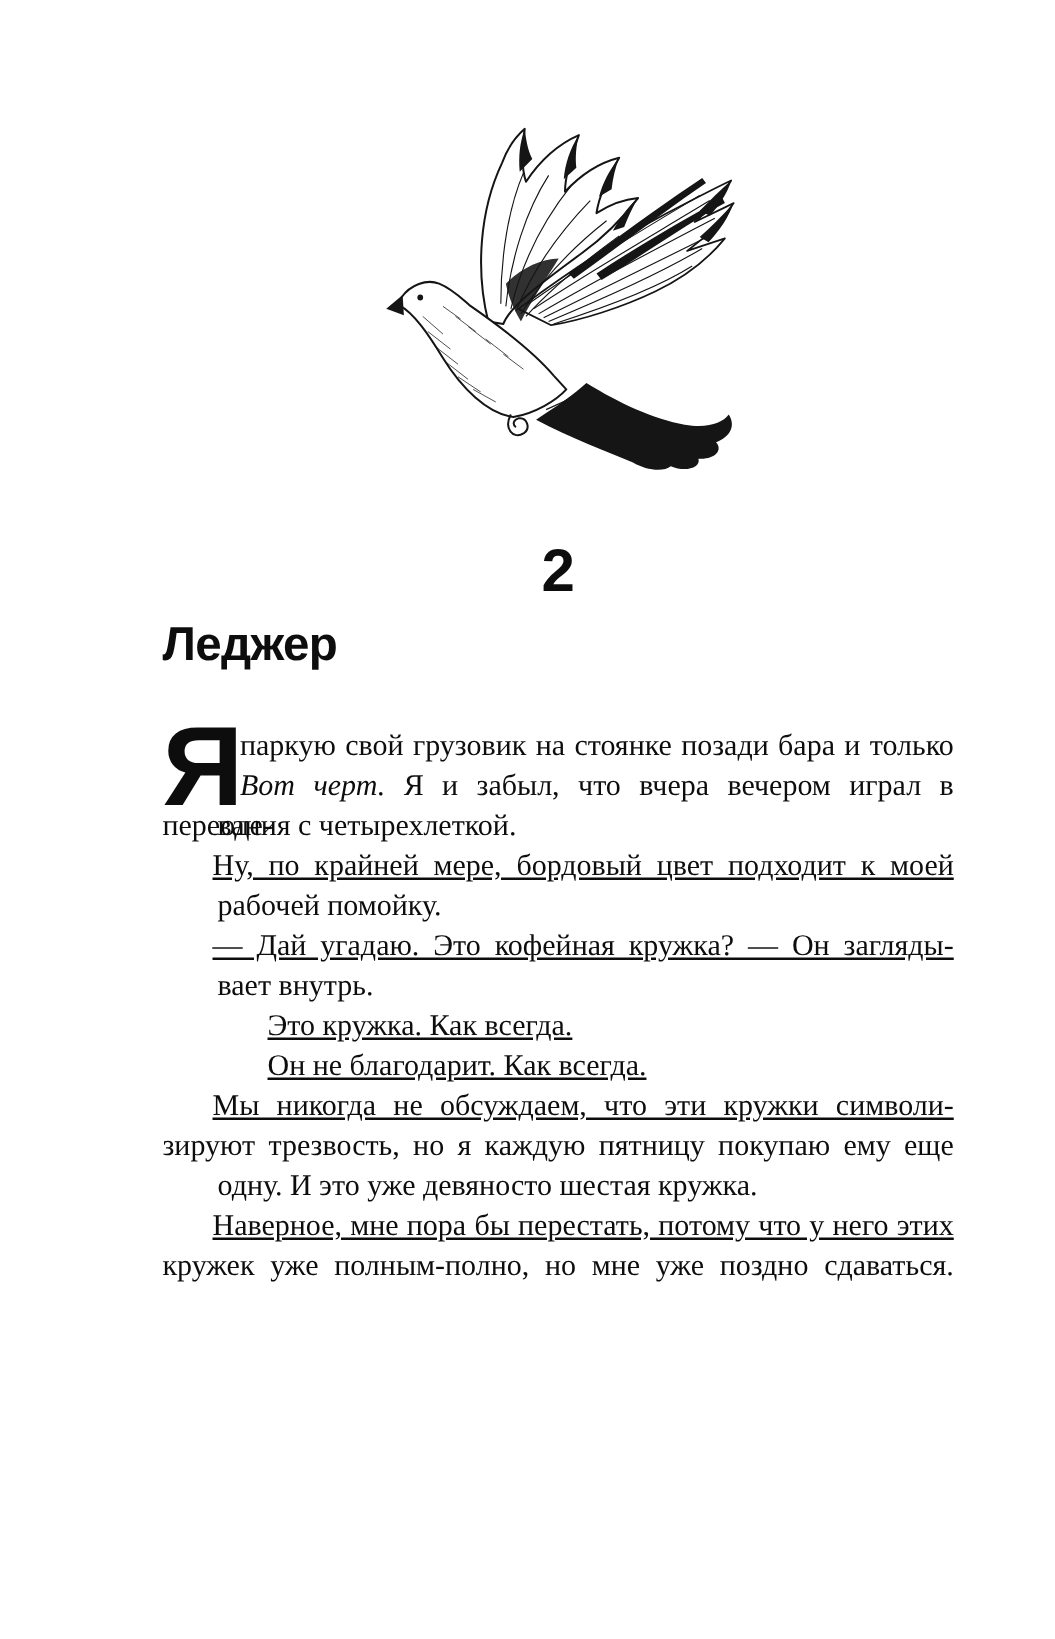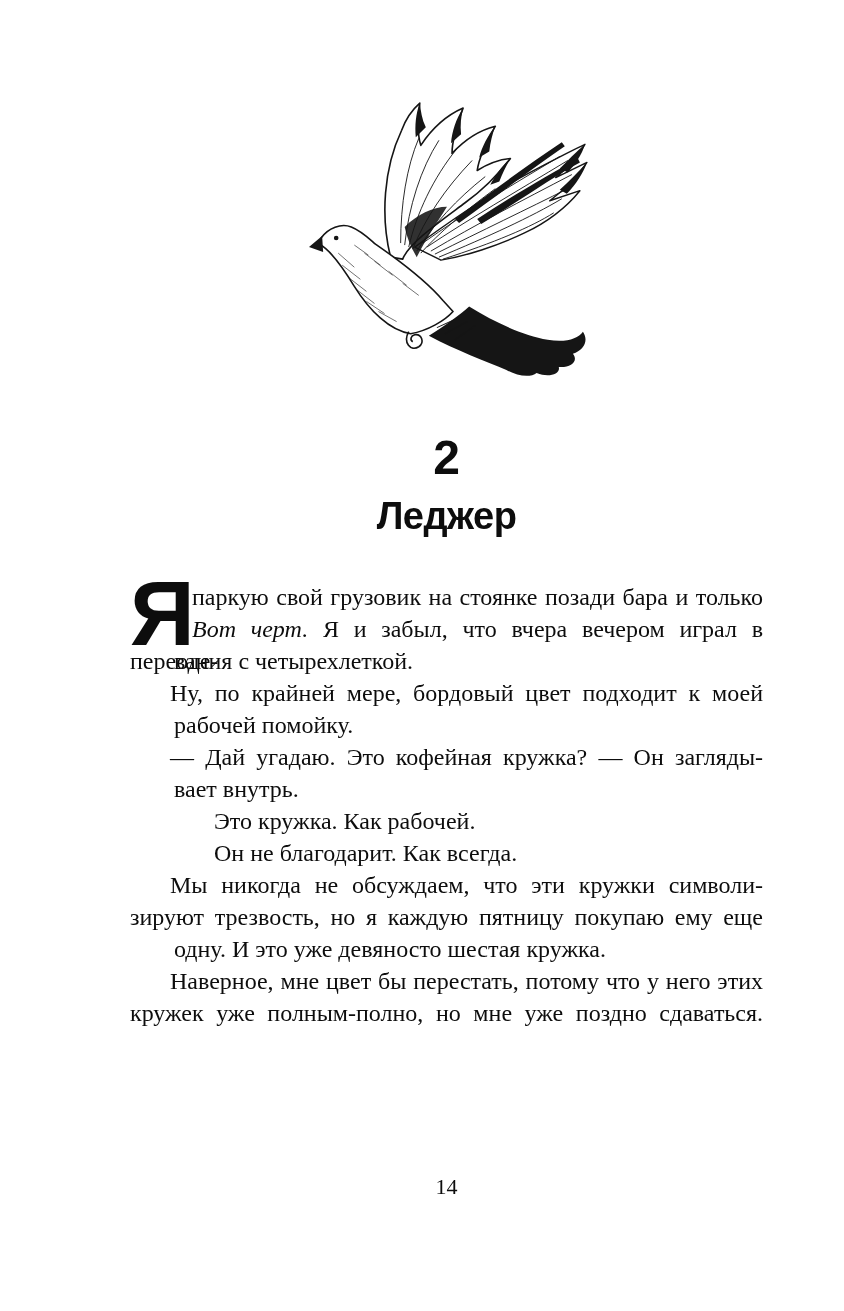--- a/index.html
+++ b/index.html
@@ -15,35 +15,34 @@
   .illus{position:absolute;left:308px;top:94px;width:284px;height:284px;}
   
   .chapnum{
     position:absolute;left:130px;top:434px;width:633px;
     text-align:center;
     font-family:"Liberation Sans", sans-serif;
     font-weight:700;font-size:48px;line-height:1;
   }
   .chaptitle{
     position:absolute;left:130px;top:497px;width:633px;
-    text-align:center;
     font-family:"Liberation Sans", sans-serif;
     font-weight:700;font-size:38px;line-height:1;letter-spacing:-0.5px;
   }
   
   .bodytext{
     position:absolute;left:130px;top:581px;width:633px;
     font-size:24px;line-height:32px;
     text-align:justify;
   }
   .para{margin:0;}
   .bl{height:32px;text-align:justify;}
   .bl.full{text-align-last:justify;}
   .bl.end{text-align-last:left;margin-left:44px;}
-  .ind{text-indent:40px;}
+  .ind{text-indent:40px;text-decoration:underline;}
   .it{font-style:italic;}
   .dropcap{
     float:left;
     font-family:"Liberation Sans", sans-serif;
     font-weight:700;
     font-size:90px;line-height:70px;
     height:64px;width:52px;
     margin:-2px 10px 0 0;
     overflow:visible;
   }
@@ -133,35 +132,34 @@
       <div class="bl end">рабочей помойку.</div>
     </div>
 
 
     <div class="para">
       <div class="bl full ind">— Дай угадаю. Это кофейная кружка? — Он загляды-</div>
       <div class="bl end">вает внутрь.</div>
     </div>
 
     <div class="para">
-      <div class="bl end ind">Это кружка. Как рабочей.</div>
+      <div class="bl end ind">Это кружка. Как всегда.</div>
     </div>
 
     <div class="para">
       <div class="bl end ind">Он не благодарит. Как всегда.</div>
     </div>
 
     <div class="para">
       <div class="bl full ind">Мы никогда не обсуждаем, что эти кружки символи-</div>
       <div class="bl full">зируют трезвость, но я каждую пятницу покупаю ему еще</div>
       <div class="bl end">одну. И это уже девяносто шестая кружка.</div>
     </div>
 
     <div class="para">
-      <div class="bl full ind">Наверное, мне цвет бы перестать, потому что у него этих</div>
+      <div class="bl full ind">Наверное, мне пора бы перестать, потому что у него этих</div>
       <div class="bl full">кружек уже полным-полно, но мне уже поздно сдаваться.</div>
     </div>
 
   </div>
 
-  <div class="pagenum">14</div>
 
 </div>
 
 </body></html>

